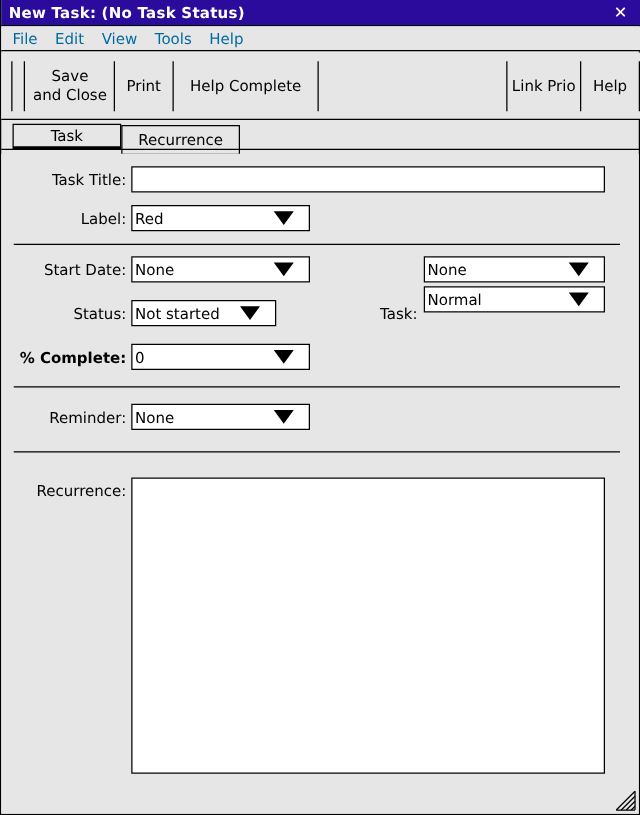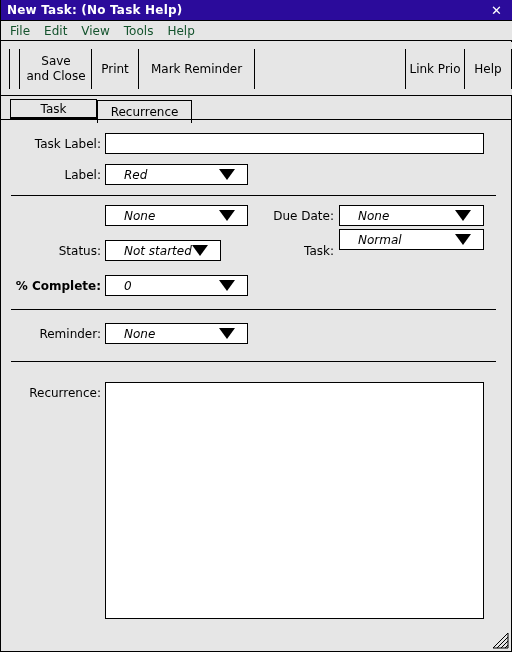--- a/index.html
+++ b/index.html
@@ -63,21 +63,21 @@
     height: 20px;
     background: #e6e6e6;
     border-bottom: 1px solid #000;
     box-sizing: border-box;
     display: flex;
     align-items: center;
     padding-left: 9px;
   }
   .menu-item {
     font-size: 12px;
-    color: #14532d;
+    color: #0369a1;
     margin-right: 14px;
     white-space: nowrap;
     cursor: default;
   }
 
   
   .toolbar {
     position: absolute;
     left: 0; top: 42px;
     width: 512px;
@@ -175,25 +175,24 @@
     background: #ffffff;
     border: 1px solid #000;
     box-sizing: border-box;
     display: flex;
     align-items: center;
     cursor: default;
   }
   .combo-value {
     font-size: 12px;
     color: #000;
-    padding-left: 18px;
+    padding-left: 2px;
     white-space: nowrap;
     flex: 1;
     overflow: hidden;
-    font-style: italic;
   }
   .combo-arrow {
     width: 0; height: 0;
     border-left: 8px solid transparent;
     border-right: 8px solid transparent;
     border-top: 11px solid #000;
     margin-right: 12px;
     flex: none;
   }
   .hsep {
@@ -223,74 +222,74 @@
     height: 17px;
     cursor: nwse-resize;
   }
 </style>
 </head>
 <body>
 
 <div class="window">
 
   <div class="titlebar">
-    <span class="titlebar-text">New Task: (No Task Help)</span>
+    <span class="titlebar-text">New Task: (No Task Status)</span>
     <span class="close-btn">✕</span>
   </div>
 
   <div class="menubar">
     <span class="menu-item">File</span>
     <span class="menu-item">Edit</span>
     <span class="menu-item">View</span>
     <span class="menu-item">Tools</span>
     <span class="menu-item">Help</span>
   </div>
 
   <div class="toolbar">
     <div class="tb-sep" style="left:8px;"></div>
     <div class="tb-sep" style="left:18px;"></div>
     <div class="tb-btn" style="left:20px; width:70px;">Save
 and Close</div>
     <div class="tb-sep" style="left:90px;"></div>
     <div class="tb-btn" style="left:91px; width:46px;text-align:center;">Print</div>
     <div class="tb-sep" style="left:137px;"></div>
-    <div class="tb-btn" style="left:138px; width:115px;">Mark Reminder</div>
+    <div class="tb-btn" style="left:138px; width:115px;">Help Complete</div>
     <div class="tb-sep" style="left:253px;"></div>
     <div class="tb-sep" style="left:404px;"></div>
     <div class="tb-btn" style="left:405px; width:58px;">Link Prio</div>
     <div class="tb-sep" style="left:463px;"></div>
     <div class="tb-btn" style="left:464px; width:46px;">Help</div>
     <div class="tb-sep" style="left:510px;"></div>
   </div>
 
   <div class="tabstrip">
     <div class="tab selected" style="left:9px; width:87px;">Task</div>
     <div class="tab" style="left:96px; width:95px;">Recurrence</div>
     <div class="tabstrip-underline"></div>
   </div>
 
   <div class="form">
 
-    <span class="field-label" style="left:0px; top:14px; width:100px;">Task  Label:</span>
+    <span class="field-label" style="left:0px; top:14px; width:100px;">Task  Title:</span>
     <input class="text-input" type="text" style="left: 104px; top: 10px; width: 379px; height: 21px;" placeholder="">
 
     <span class="field-label" style="left:0px; top:45px; width:100px;">Label:</span>
     <div class="combo" style="left:104px; top:41px; width:143px; height:21px;">
       <span class="combo-value">Red</span>
       <span class="combo-arrow"></span>
     </div>
 
     <div class="hsep" style="left:10px; top:72px; width:485px;"></div>
 
+    <span class="field-label" style="left:0px; top:86px; width:100px;">Start Date:</span>
     <div class="combo" style="left:104px; top:82px; width:143px; height:21px;">
       <span class="combo-value">None</span>
       <span class="combo-arrow"></span>
     </div>
 
-    <span class="field-label" style="left:233px; top:86px; width:100px;">Due Date:</span>
     <div class="combo" style="left:338px; top:82px; width:145px; height:21px;">
       <span class="combo-value">None</span>
       <span class="combo-arrow"></span>
     </div>
 
     <span class="field-label" style="left:0px; top:121px; width:100px;">Status:</span>
     <div class="combo" style="left:104px; top:117px; width:116px; height:21px;">
       <span class="combo-value">Not started</span>
       <span class="combo-arrow"></span>
     </div>

